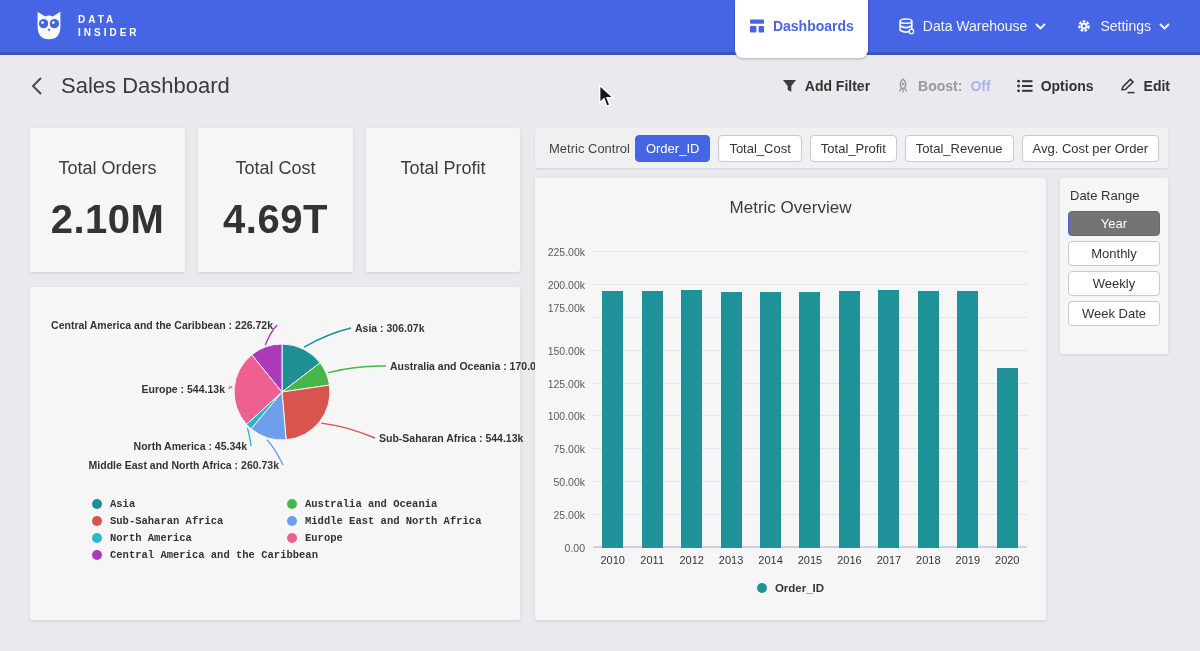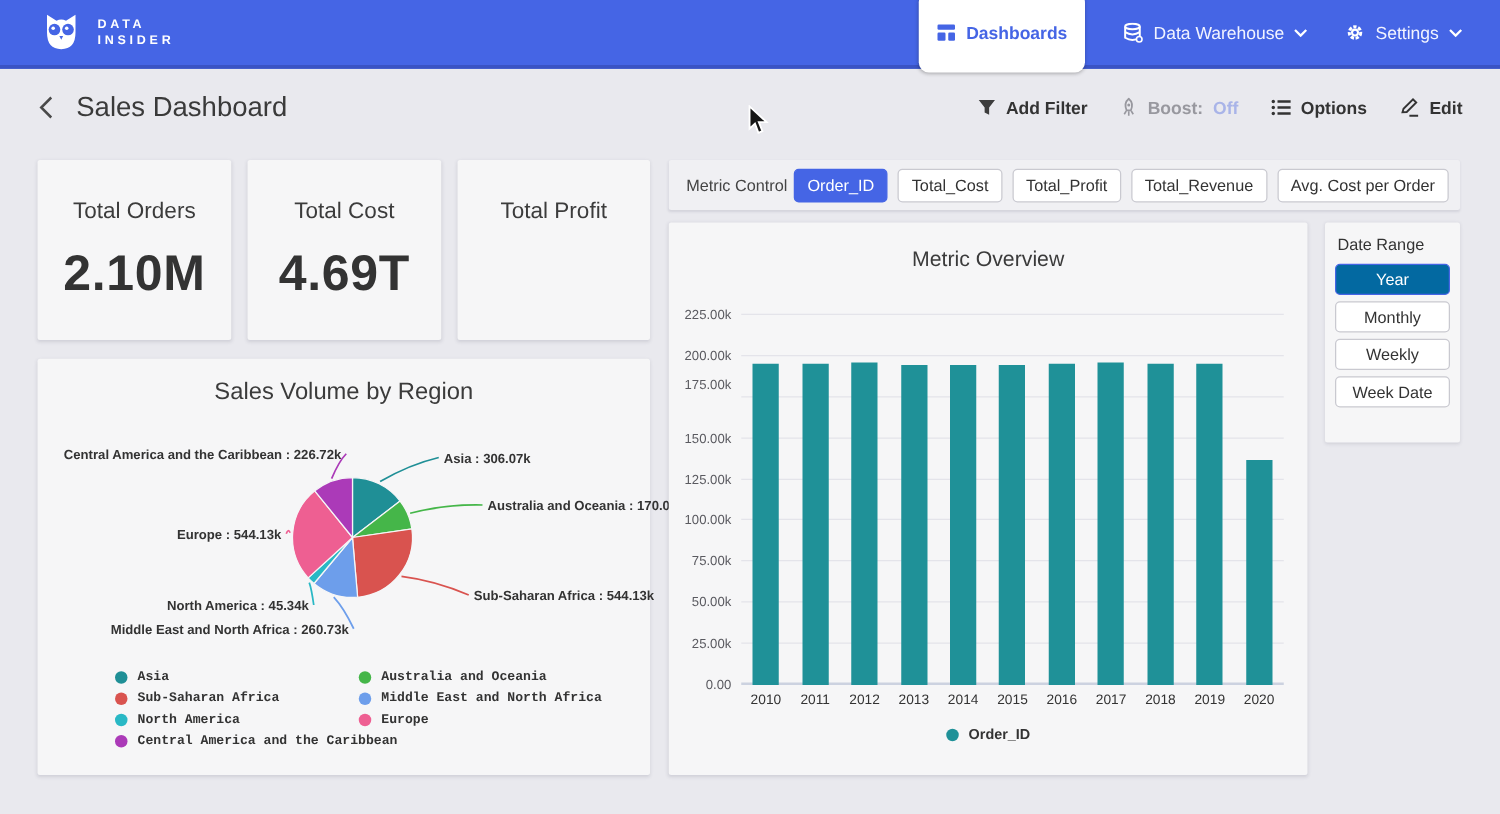--- a/index.html
+++ b/index.html
@@ -101,21 +101,21 @@
   .bar-legend .legend-label { font-size:11.5px; }
 
   
   .date-card { left:1060px; top:178px; width:108px; height:176px; padding:10px 8px; }
   .date-label { font-size:13px; color:#333; margin:0 0 8px 2px; }
   .date-btn {
     display:block; width:100%; height:25px; margin-bottom:5px;
     font-family:inherit; font-size:13px; color:#333; text-align:center;
     background:#fff; border:1px solid #c9c9d0; border-radius:4px; cursor:pointer;
   }
-  .date-btn.selected { background:#0369a1; border-color:#4565e5; color:#fff; }
+  .date-btn.selected { background:#737373; border-color:#4565e5; color:#fff; }
 
   .cursor { position:absolute; left:598px; top:84px; pointer-events:none; z-index:50; }
 </style>
 </head>
 <body>
 
 <div class="page">
 
   <nav class="nav">
     <div class="brand">
@@ -228,21 +228,20 @@
     <div id="metric-buttons" style="display:flex; gap:8px;">
         <button class="ctl-btn selected">Order_ID</button>
         <button class="ctl-btn">Total_Cost</button>
         <button class="ctl-btn">Total_Profit</button>
         <button class="ctl-btn">Total_Revenue</button>
         <button class="ctl-btn">Avg. Cost per Order</button>
       </div>
   </div>
 
   <div class="card pie-card">
-    <h2 class="chart-title">Sales Volume by Region</h2>
     <svg id="pie-svg" width="490" height="198">
         <path d="M 252 97 L 252.0 49.0 A 48 48 0 0 1 290.1 67.8 Z" fill="#1f8f96" stroke="#f6f6f7" stroke-width="1"></path>
         <path d="M 274.1 52.2 Q 297.6 38.6 321 33" fill="none" stroke="#1f8f96" stroke-width="1.4"></path>
         <text x="325" y="37" text-anchor="start" class="pie-label">Asia : 306.07k</text>
         <path d="M 252 97 L 290.1 67.8 A 48 48 0 0 1 299.5 90.1 Z" fill="#45b649" stroke="#f6f6f7" stroke-width="1"></path>
         <path d="M 298.1 77.6 Q 327.0 70.3 356 71" fill="none" stroke="#45b649" stroke-width="1.4"></path>
         <text x="360" y="75" text-anchor="start" class="pie-label">Australia and Oceania : 170.04k</text>
         <path d="M 252 97 L 299.5 90.1 A 48 48 0 0 1 256.1 144.8 Z" fill="#d9534f" stroke="#f6f6f7" stroke-width="1"></path>
         <path d="M 291.2 128.1 Q 318.1 131.5 345 143" fill="none" stroke="#d9534f" stroke-width="1.4"></path>
         <text x="349" y="147" text-anchor="start" class="pie-label">Sub-Saharan Africa : 544.13k</text>

